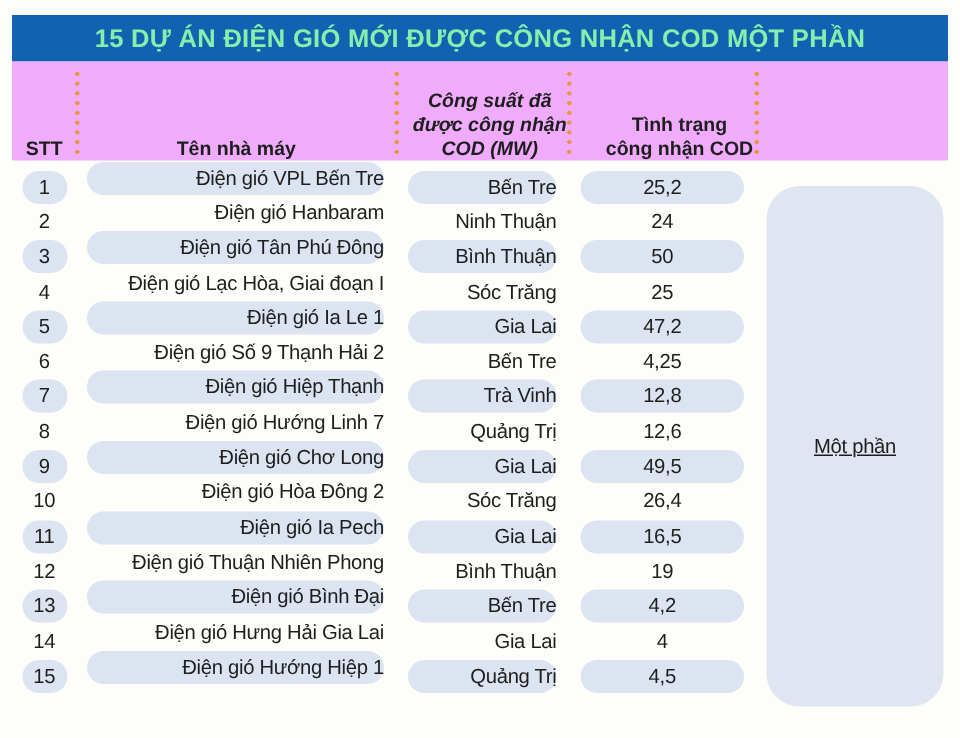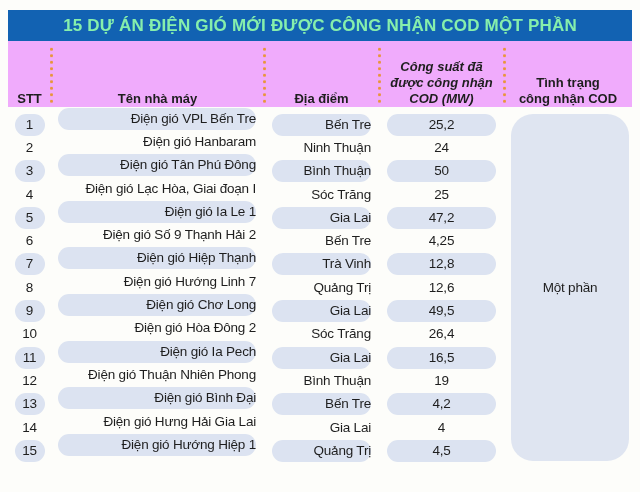--- a/index.html
+++ b/index.html
@@ -54,44 +54,41 @@
     white-space:nowrap; letter-spacing:-0.2px;
   }
   .stt  { width:30px; text-align:center; border-radius:11px; }
   .name { flex:1; margin:0 8px 12px 7px; padding-left:14px; border-radius:11px;text-align:right; }
   .loc  { flex:1; margin:0 8px; padding-left:14px; border-radius:11px;text-align:right; }
   .cap  { flex:1; margin:0 8px; text-align:center; border-radius:11px; }
   .shaded .pill { background:#dce3f1; }
 
   
   .merged {
-    position:absolute; top:1px; right:3px; width:118px; height:347px;
+    position:absolute; top:11px; right:3px; width:118px; height:347px;
     background:#dfe5f1; border-radius:22px;
     display:flex; align-items:center; justify-content:center;
-    font-size:13.5px; letter-spacing:-0.2px;
+    font-size:13.5px; letter-spacing:-0.2px;text-decoration:underline;
   }
 </style>
 </head>
 <body>
 
 <div class="canvas">
 
   <div class="titlebar">
     <span>15 DỰ ÁN ĐIỆN GIÓ MỚI ĐƯỢC CÔNG NHẬN COD MỘT PHẦN</span>
   </div>
 
   <div class="thead">
     <div class="hcell h1">
       <span class="hline">STT</span>
     </div>
     <div class="hcell h2">
       <span class="hline">Tên nhà máy</span>
-    </div>
-    <div class="hcell h3">
-      <span class="hline">Địa điểm</span>
     </div>
     <div class="hcell h4">
       <span class="hline">Công suất đã</span>
       <span class="hline">được công nhận</span>
       <span class="hline">COD (MW)</span>
     </div>
     <div class="hcell h5">
       <span class="hline">Tình trạng</span>
       <span class="hline">công nhận COD</span>
     </div>

